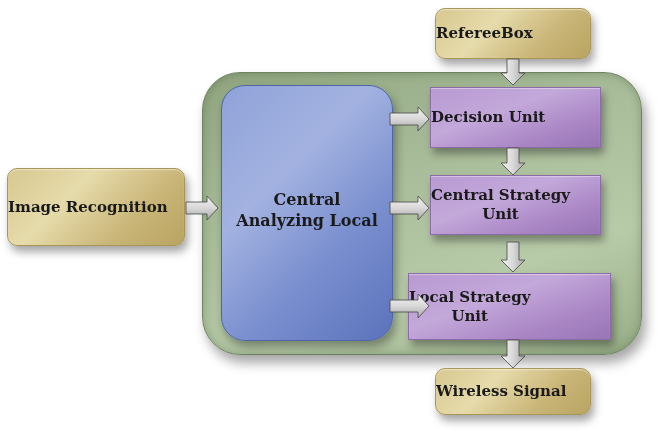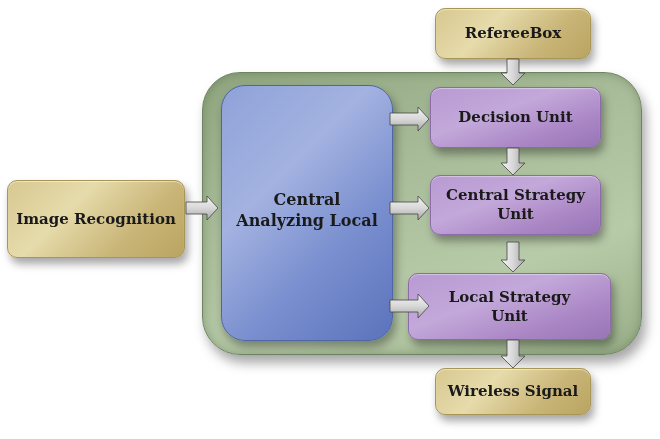--- a/index.html
+++ b/index.html
@@ -1,25 +1,25 @@
 <!DOCTYPE html>
 <html><head>
 <meta charset="utf-8">
 <style>
   html, body { margin: 0; padding: 0; background: #ffffff; }
   body { width: 660px; height: 439px; position: relative; overflow: hidden;
          font-family: "DejaVu Serif", "Liberation Serif", serif; }
-  .box { position: absolute; display: flex; align-items: center; justify-content: center;
+  .box { position: absolute; display: flex; align-items: center; justify-content: flex-start;
          text-align: center; font-weight: bold; color: #1a1a1a; box-sizing: border-box;
          line-height: 1.25; }
   .tan { background: linear-gradient(135deg, #d8c890 0%, #e6dbab 35%, #c9b577 70%, #b9a462 100%);
          border: 1px solid #a89656; border-radius: 10px;
          box-shadow: 3px 6px 8px rgba(0,0,0,0.35), inset 0 1px 1px rgba(255,255,255,0.5); }
   .purple { background: linear-gradient(160deg, #b89ad2 0%, #c3a8da 40%, #a985c4 75%, #9776b5 100%);
-            border: 1px solid #8d6aa8; border-radius: 10px;
+            border: 1px solid #8d6aa8; border-radius: 0;
             box-shadow: 3px 6px 8px rgba(0,0,0,0.35), inset 0 1px 1px rgba(255,255,255,0.4); }
   .container { position: absolute; left: 202px; top: 72px; width: 438px; height: 281px;
                border-radius: 38px;
                background: linear-gradient(160deg, #8fa57f 0%, #a9bd9a 40%, #b8cba9 70%, #97ad86 100%);
                border: 1px solid #6f8462;
                box-shadow: 4px 8px 12px rgba(0,0,0,0.35), inset 0 0 10px rgba(60,80,50,0.35); }
   .cau { position: absolute; left: 221px; top: 85px; width: 172px; height: 256px;
          border-radius: 24px;
          background: linear-gradient(135deg, #8fa2d9 0%, #a3b2e0 35%, #7a8fcf 65%, #5b73bc 100%);
          border: 1px solid #4e66a8;
@@ -34,21 +34,21 @@
 
 <div class="container"></div>
 
 <div class="cau">
   <div>
     <div>Central</div>
     <div>Analyzing Local</div>
   </div>
 </div>
 
-<div class="box tan txt" style="left:7px; top:180px; width:178px; height:78px;">
+<div class="box tan txt" style="left:7px; top:168px; width:178px; height:78px;">
   <span>Image Recognition</span>
 </div>
 
 <div class="box tan txt" style="left:435px; top:8px; width:156px; height:51px;">
   <span>RefereeBox</span>
 </div>
 
 <div class="box purple txt" style="left:430px; top:87px; width:171px; height:61px;">
   <span>Decision Unit</span>
 </div>

